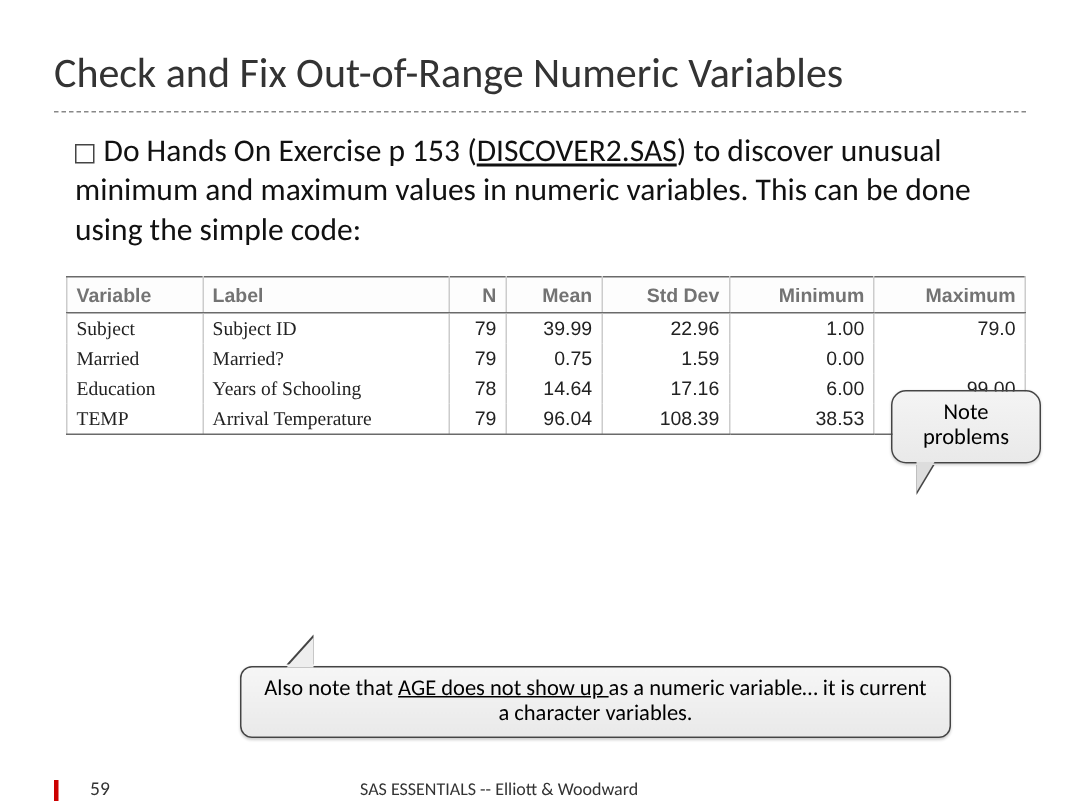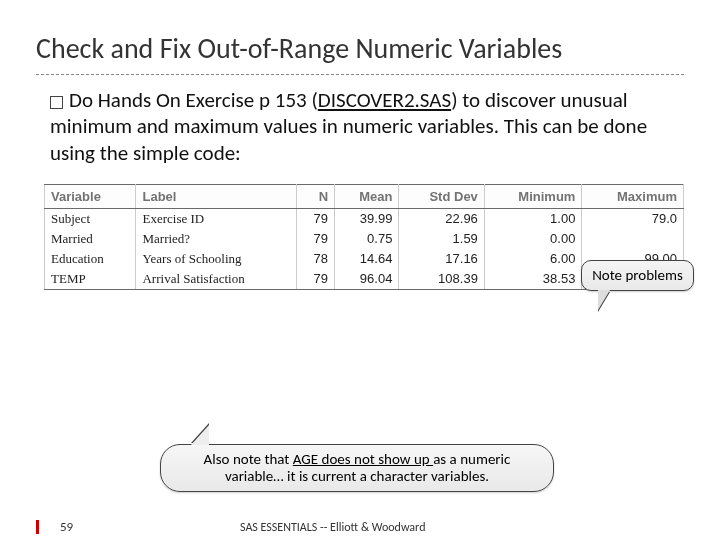--- a/index.html
+++ b/index.html
@@ -69,21 +69,21 @@
   tr:last-child td { border-bottom: 1px solid #6a6a6a; }
   th.l, td.l { text-align: left; }
   th.r, td.r { text-align: right; }
   td.var, td.lbl { font-family: Liberation Serif, serif; }
   td, th { white-space: nowrap; }
 
   .callout-note {
     position: absolute;
     top: 260px;
     right: 26px;
-    width: 113px;
+    width: 100px;
     background: linear-gradient(#f4f4f4,#e9e9e9);
     border: 1px solid #444;
     border-radius: 10px;
     padding: 6px 8px;
     font-size: 15px;
     text-align: center;
     line-height: 1.15;
     box-shadow: 0 1px 2px rgba(0,0,0,.2);
   }
   .callout-note::before {
@@ -103,24 +103,24 @@
     width: 0; height: 0;
     border-top: 20px solid #444;
     border-right: 12px solid transparent;
     z-index: -1;
   }
 
   .callout-bottom {
     position: absolute;
     bottom: 48px;
     left: 160px;
-    width: 394px;
+    width: 474px;
     background: linear-gradient(#f6f6f6,#e9e9e9);
     border: 1px solid #444;
-    border-radius: 20px;
+    border-radius: 8px;
     padding: 6px 12px;
     font-size: 15px;
     text-align: center;
     line-height: 1.15;
     box-shadow: 0 1px 2px rgba(0,0,0,.2);
   }
   .callout-bottom::before {
     content: "";
     position: absolute;
     top: -20px;
@@ -180,21 +180,21 @@
         <th class="r">N</th>
         <th class="r">Mean</th>
         <th class="r">Std Dev</th>
         <th class="r">Minimum</th>
         <th class="r">Maximum</th>
       </tr>
     </thead>
     <tbody id="tbody">
         <tr>
           <td class="l var">Subject</td>
-          <td class="l lbl">Exercise ID</td>
+          <td class="l lbl">Subject ID</td>
           <td class="r">79</td>
           <td class="r">39.99</td>
           <td class="r">22.96</td>
           <td class="r">1.00</td>
           <td class="r">79.0</td>
         </tr>
         <tr>
           <td class="l var">Married</td>
           <td class="l lbl">Married?</td>
           <td class="r">79</td>
@@ -207,21 +207,21 @@
           <td class="l var">Education</td>
           <td class="l lbl">Years of Schooling</td>
           <td class="r">78</td>
           <td class="r">14.64</td>
           <td class="r">17.16</td>
           <td class="r">6.00</td>
           <td class="r">99.00</td>
         </tr>
         <tr>
           <td class="l var">TEMP</td>
-          <td class="l lbl">Arrival Satisfaction</td>
+          <td class="l lbl">Arrival Temperature</td>
           <td class="r">79</td>
           <td class="r">96.04</td>
           <td class="r">108.39</td>
           <td class="r">38.53</td>
           <td class="r">1018.00</td>
         </tr>
       </tbody>
   </table>
 </div>
 

